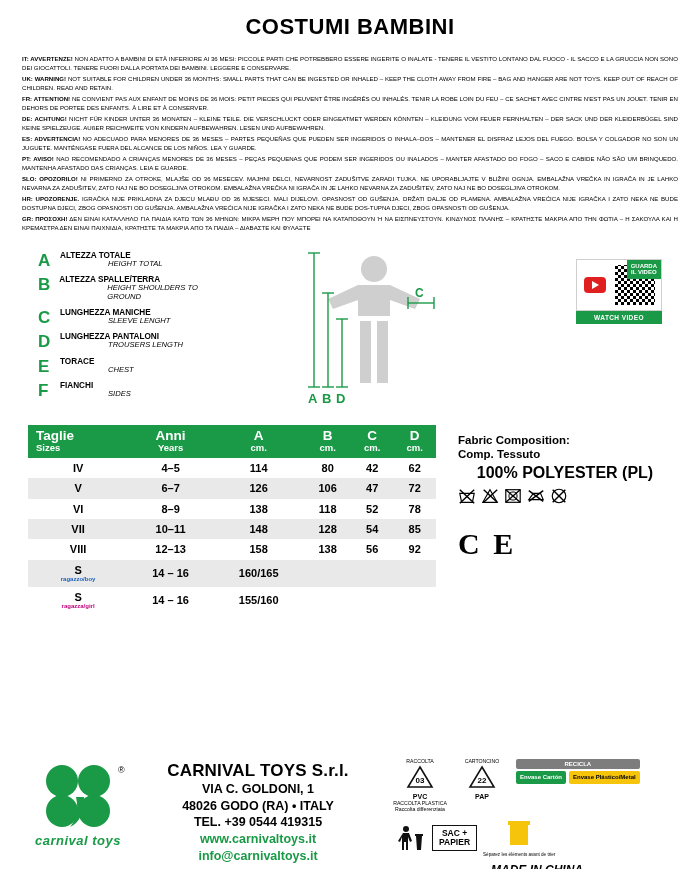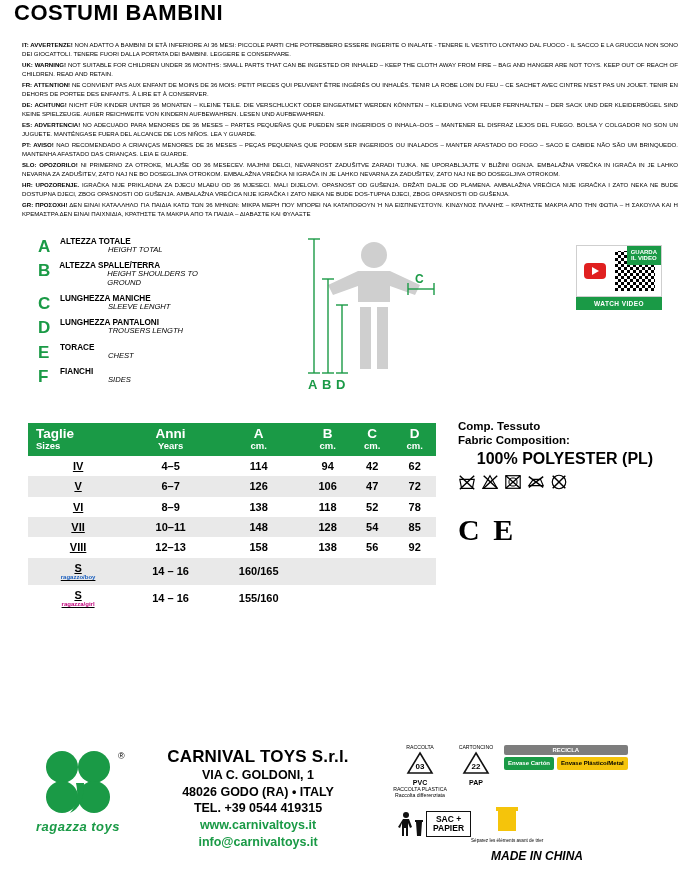--- a/index.html
+++ b/index.html
@@ -9,24 +9,25 @@
     background:#ffffff;
     font-family:"Liberation Sans", sans-serif;
     color:#000;
     position:relative;
     overflow:hidden;
   }
   .page { position:relative; width:700px; height:869px; padding:0 14px; }
 
   
   .title {
-    text-align:left;
+    text-align:center;
     font-size:22px;
     font-weight:bold;
     letter-spacing:0.5px;
+    margin-top:14px;
   }
   .subtitle {
     text-align:center;
     font-size:17px;
     font-style:italic;
     font-family:"Liberation Serif", serif;
     margin-top:3px;
     letter-spacing:0.3px;
   }
 
@@ -127,39 +128,38 @@
     padding:3px 0;
     letter-spacing:0.4px;
   }
 
   
   .table-area { display:flex; padding:0 14px; margin-top:6px; }
   table.sizes {
     border-collapse:collapse;
     width:408px;
     font-size:11px;
-    margin-top:12px;
   }
   table.sizes th {
     background:#1a9a46;
     color:#fff;
     font-weight:bold;
     padding:4px 2px;
     vertical-align:middle;
   }
   table.sizes th .big { font-size:13.5px; display:block; line-height:1.1; }
   table.sizes th .sm { font-size:9.5px; display:block; font-weight:bold; line-height:1.1; }
   table.sizes td {
     text-align:center;
     padding:4.2px 2px;
     font-size:11px;
     font-weight:bold;
   }
   table.sizes tr.alt td { background:#e9e9e9; }
-  table.sizes td.sizecol { font-weight:bold;text-decoration:underline; }
+  table.sizes td.sizecol { font-weight:bold; }
   td .sub { display:block; font-size:6px; font-weight:bold; color:#c0007a; line-height:1.1; }
   td .sub.boy { color:#1b5fbe; }
 
   
   .fabric {
     flex:1;
     padding-left:22px;
     padding-top:8px;
   }
   .fabric-title { font-size:11.5px; font-weight:bold; line-height:1.25; }
@@ -190,21 +190,21 @@
     font-size:13px;
     font-style:italic;
     letter-spacing:0.5px;
     margin-top:-6px;
   }
   .company { width:240px; text-align:center; padding-top:4px; }
   .company .name { font-size:17px; font-weight:bold; letter-spacing:0.2px; }
   .company .line { font-size:12.5px; font-weight:bold; line-height:1.33;text-align:center; }
   .company .web { font-size:12.5px; font-weight:bold; color:#1a9a46; line-height:1.33; }
   .recycle { flex:1; padding-left:14px; padding-top:2px; }
-  .recy-row { display:flex; align-items:flex-start; }
+  .recy-row { display:flex; align-items:flex-start; gap:6px; }
   .recy-cell { text-align:center; font-size:5.2px; line-height:1.15; width:56px; }
   .recy-num { font-size:7px; font-weight:bold; }
   .box-green {
     background:#1a9a46;color:#fff;font-size:6px;font-weight:bold;
     padding:3px 4px;text-align:center;line-height:1.15;border-radius:2px;
   }
   .box-yellow {
     background:#f5c40b;color:#000;font-size:6px;font-weight:bold;
     padding:3px 4px;text-align:center;line-height:1.15;border-radius:2px;
   }
@@ -364,21 +364,21 @@
             <span class="big">D</span>
             <span class="sm">cm.</span>
           </th>
         </tr>
       </thead>
       <tbody>
         <tr>
           <td class="sizecol">IV</td>
           <td>4–5</td>
           <td>114</td>
-          <td>94</td>
+          <td>80</td>
           <td>42</td>
           <td>62</td>
         </tr>
         <tr class="alt">
           <td class="sizecol">V</td>
           <td>6–7</td>
           <td>126</td>
           <td>106</td>
           <td>47</td>
           <td>72</td>
@@ -426,22 +426,22 @@
           <td>14 – 16</td>
           <td>155/160</td>
           <td></td>
           <td></td>
           <td></td>
         </tr>
       </tbody>
     </table>
 
     <div class="fabric">
+      <div class="fabric-title">Fabric Composition:</div>
       <div class="fabric-title">Comp. Tessuto</div>
-      <div class="fabric-title">Fabric Composition:</div>
       <div class="fabric-value">100% POLYESTER (PL)</div>
       <div class="care-icons">
         <svg width="18" height="18" viewBox="0 0 20 20">
           <path d="M2 7 h16 l-2 10 h-12 z" fill="none" stroke="#000" stroke-width="1.3"></path>
           <line x1="2" y1="3" x2="18" y2="18" stroke="#000" stroke-width="1.6"></line>
           <line x1="18" y1="3" x2="2" y2="18" stroke="#000" stroke-width="1.6"></line>
         </svg>
         <svg width="18" height="18" viewBox="0 0 20 20">
           <path d="M10 3 L18 17 H2 Z" fill="none" stroke="#000" stroke-width="1.3"></path>
           <line x1="3" y1="3" x2="18" y2="17" stroke="#000" stroke-width="1.6"></line>
@@ -476,21 +476,21 @@
           <g fill="#1a9a46">
             <circle cx="44" cy="20" r="16"></circle>
             <circle cx="76" cy="20" r="16"></circle>
             <circle cx="44" cy="50" r="16"></circle>
             <circle cx="76" cy="50" r="16"></circle>
             <path d="M58 36 q4 18 -6 30 q14 -6 14 -30 z"></path>
           </g>
           <text x="100" y="12" font-size="9" font-family="Liberation Sans, sans-serif" fill="#000">®</text>
         </svg>
       </div>
-      <div class="logo-word">ragazza toys</div>
+      <div class="logo-word">carnival toys</div>
     </div>
 
     <div class="company">
       <div class="name">CARNIVAL TOYS S.r.l.</div>
       <div class="line">VIA C. GOLDONI, 1</div>
       <div class="line">48026 GODO (RA) • ITALY</div>
       <div class="line">TEL. +39 0544 419315</div>
       <div class="web">www.carnivaltoys.it</div>
       <div class="web">info@carnivaltoys.it</div>
     </div>

